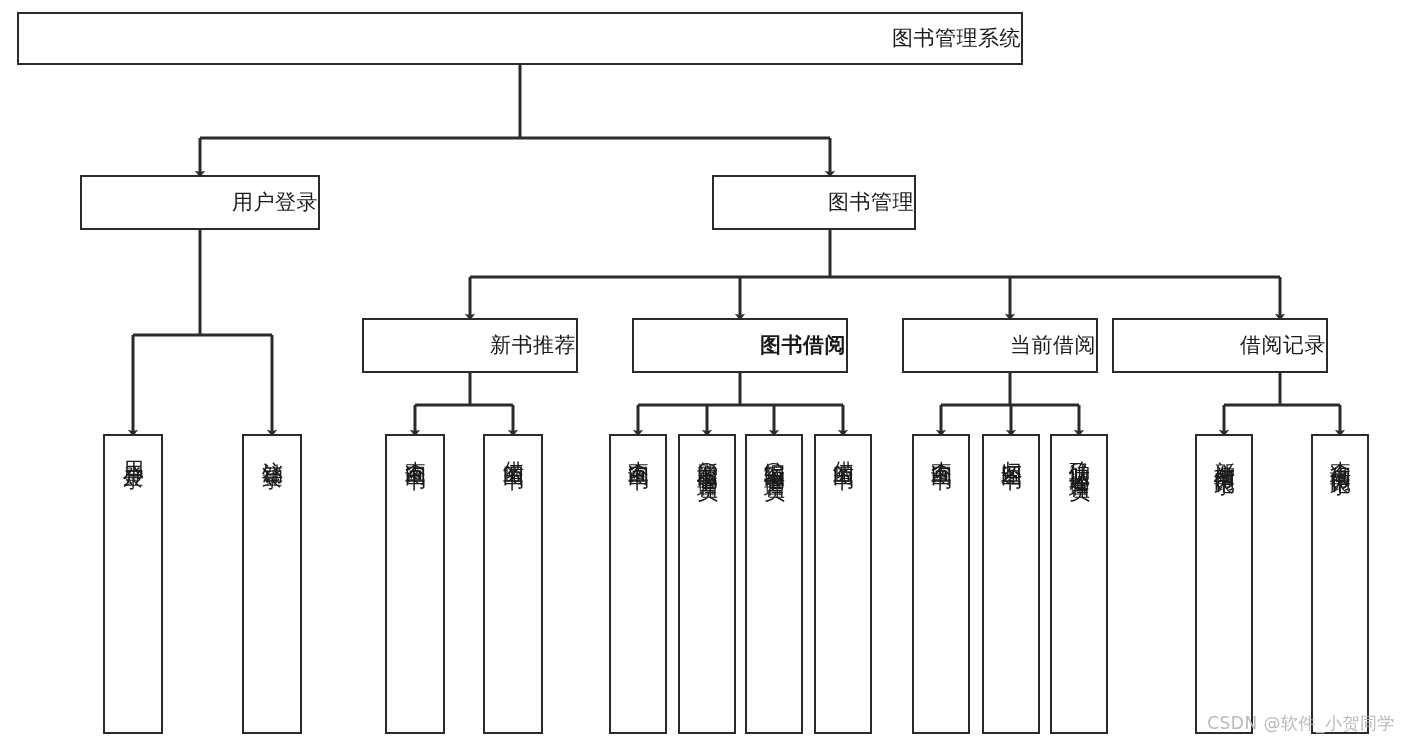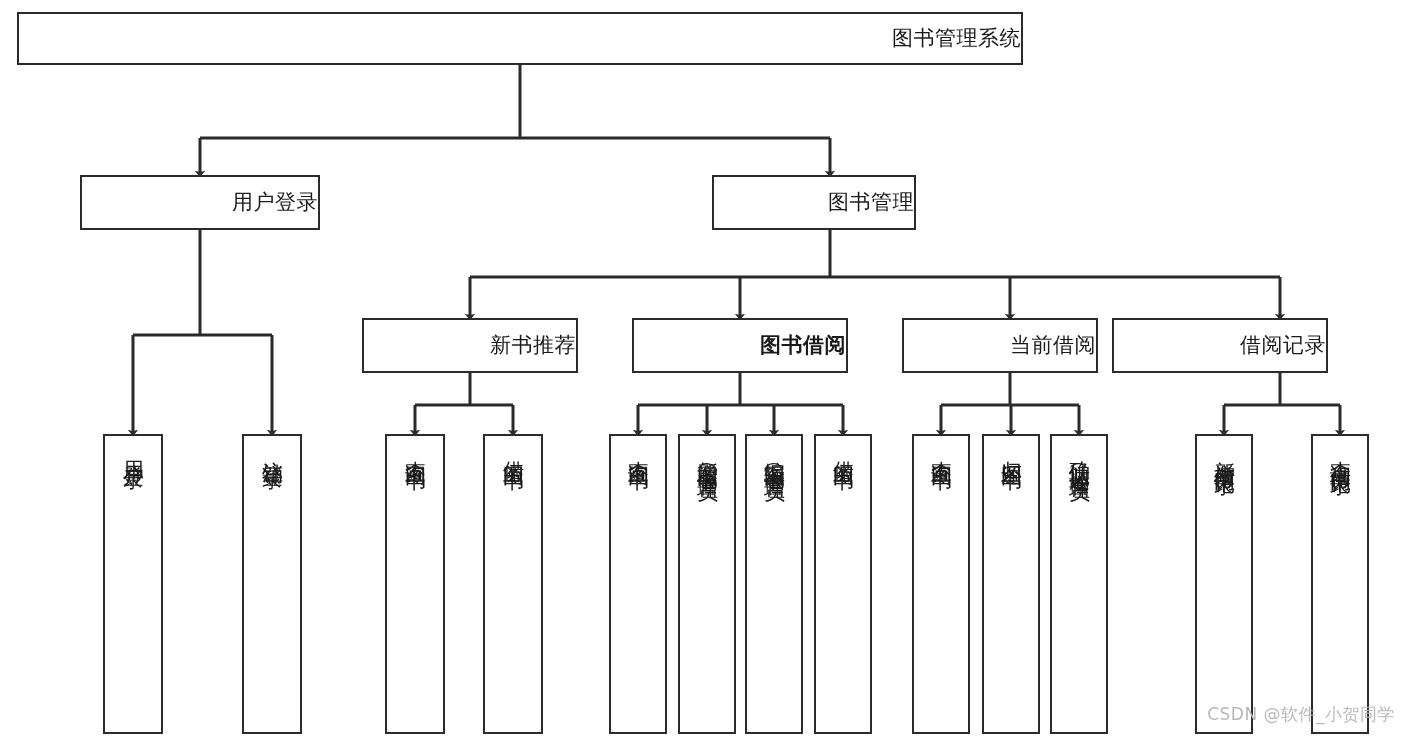--- a/index.html
+++ b/index.html
@@ -57,21 +57,21 @@
     writing-mode: vertical-rl;
     text-orientation: upright;
     font-size: 21px;
     line-height: 1.0;
     letter-spacing: 3px;
     white-space: nowrap;
   }
   #watermark {
     position: absolute;
     right: 10px;
-    bottom: 21px;
+    bottom: 12px;
     font-size: 17px;
     color: #b9b9b9;
     white-space: nowrap;
     letter-spacing: 0.5px;
   }
 </style>
 </head>
 <body>
 
 <div id="diagram-root">

